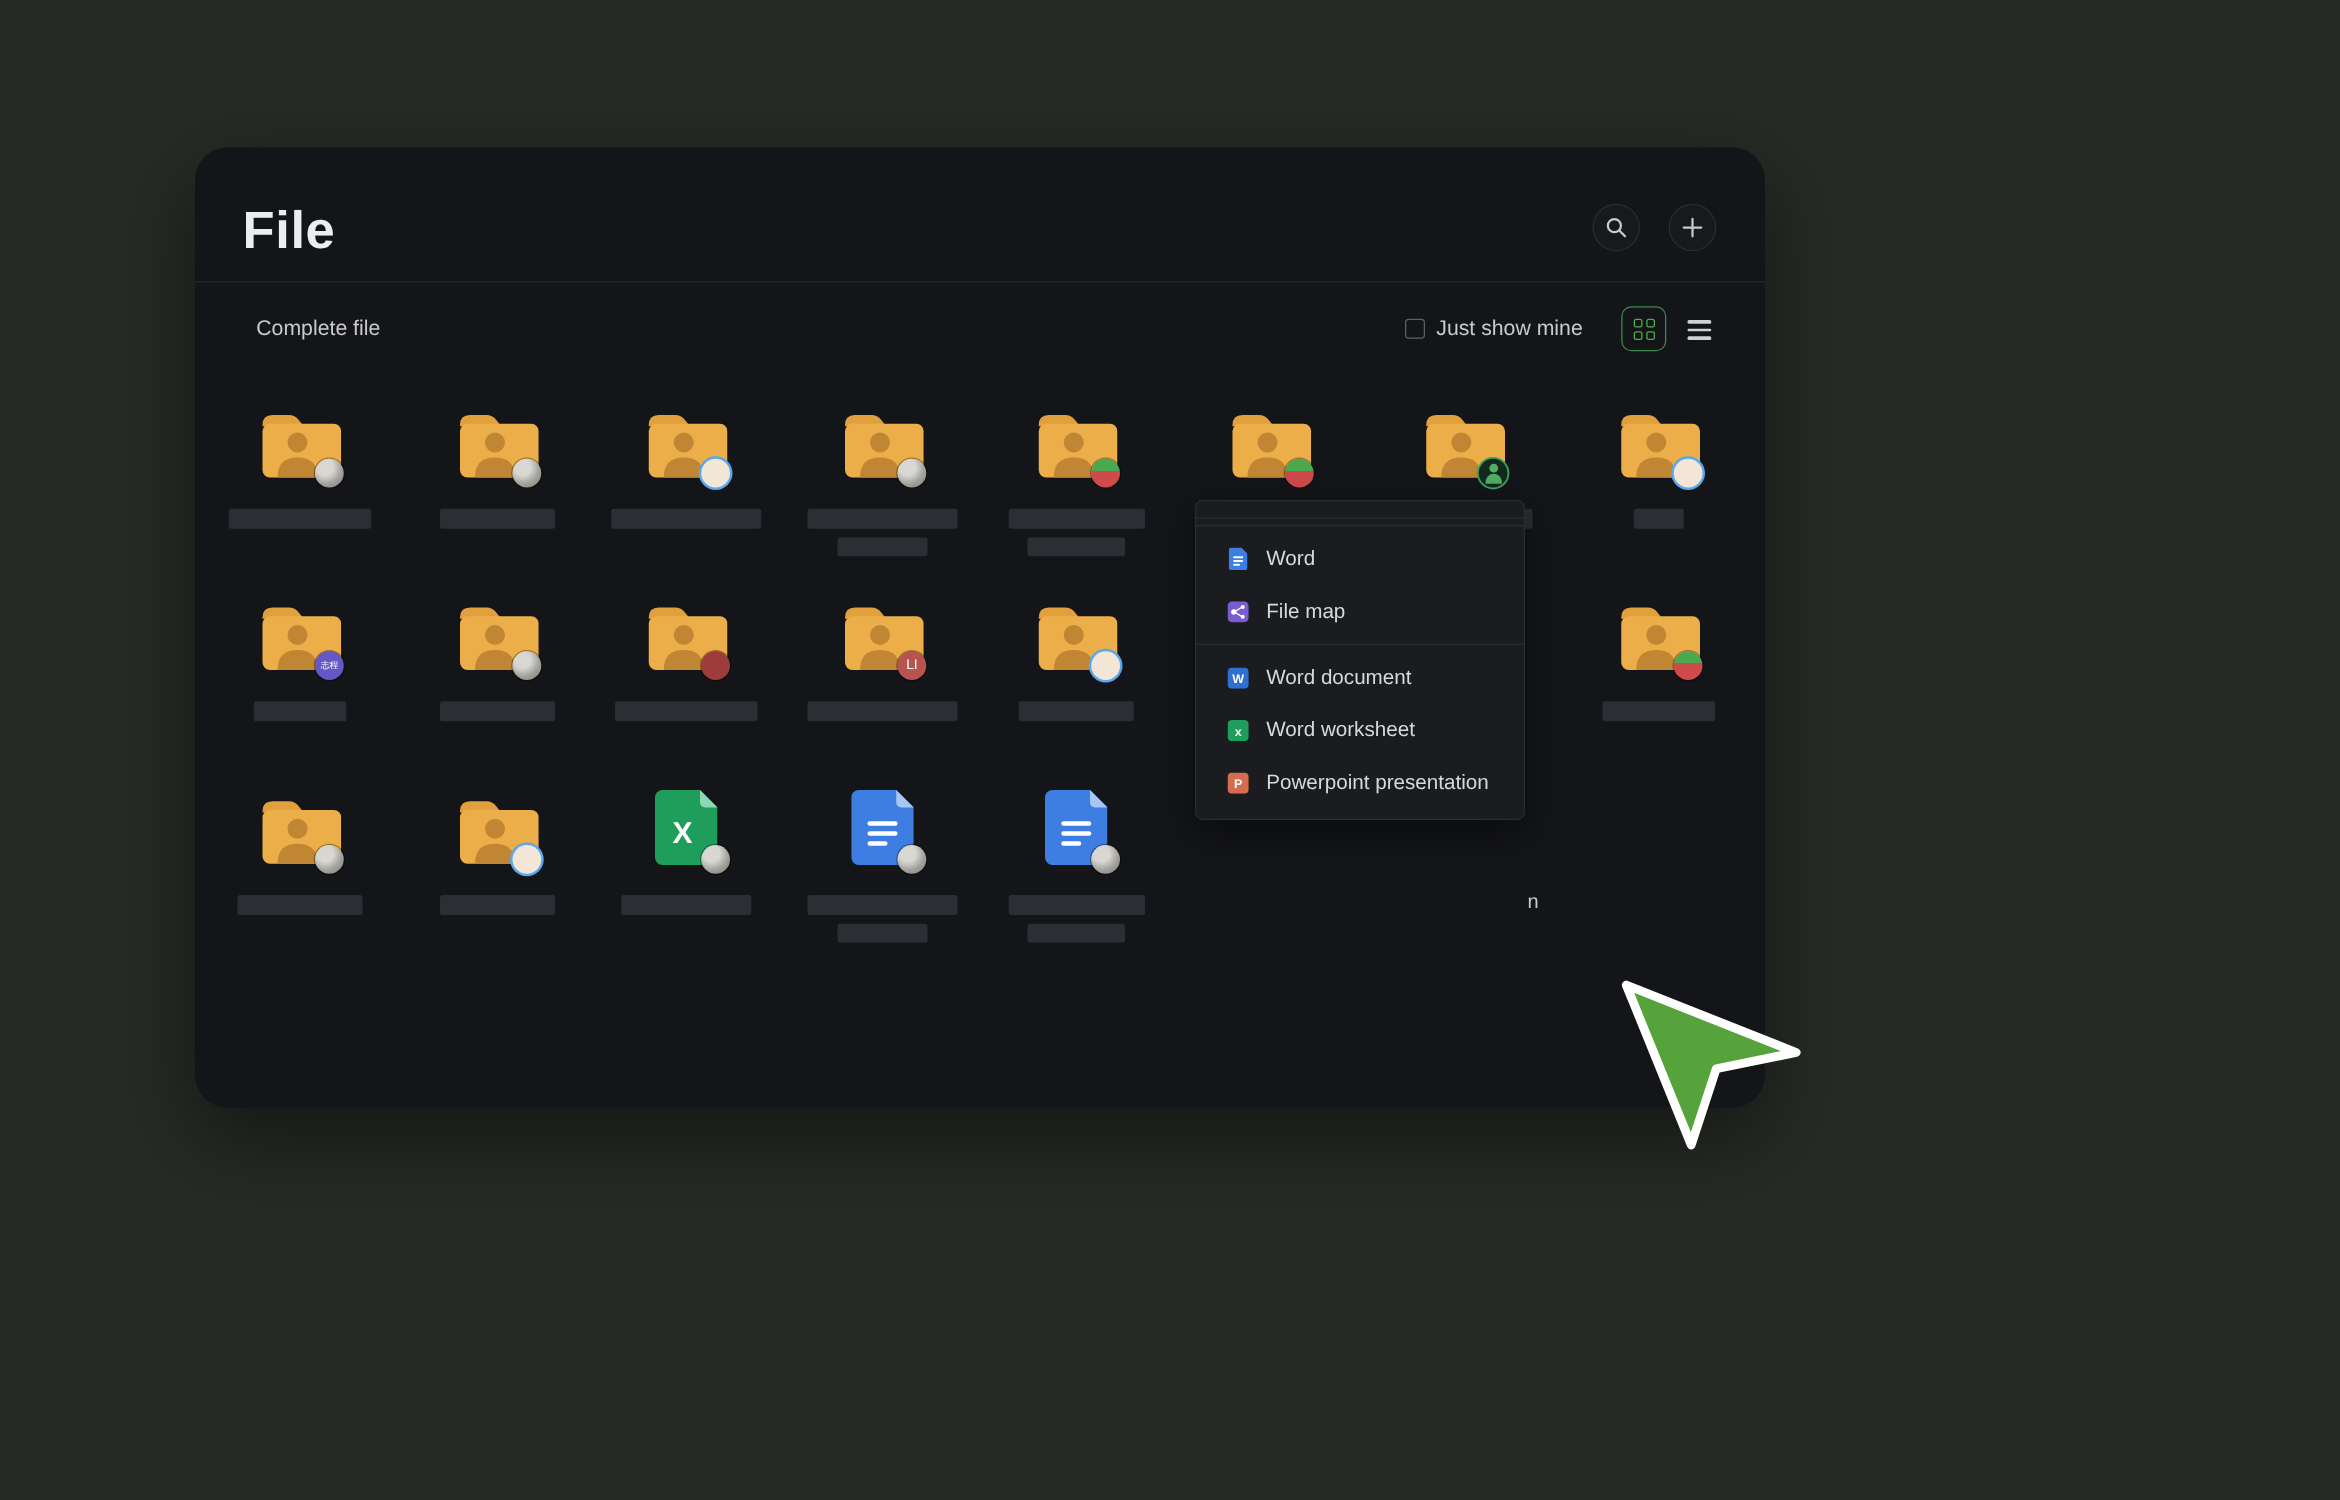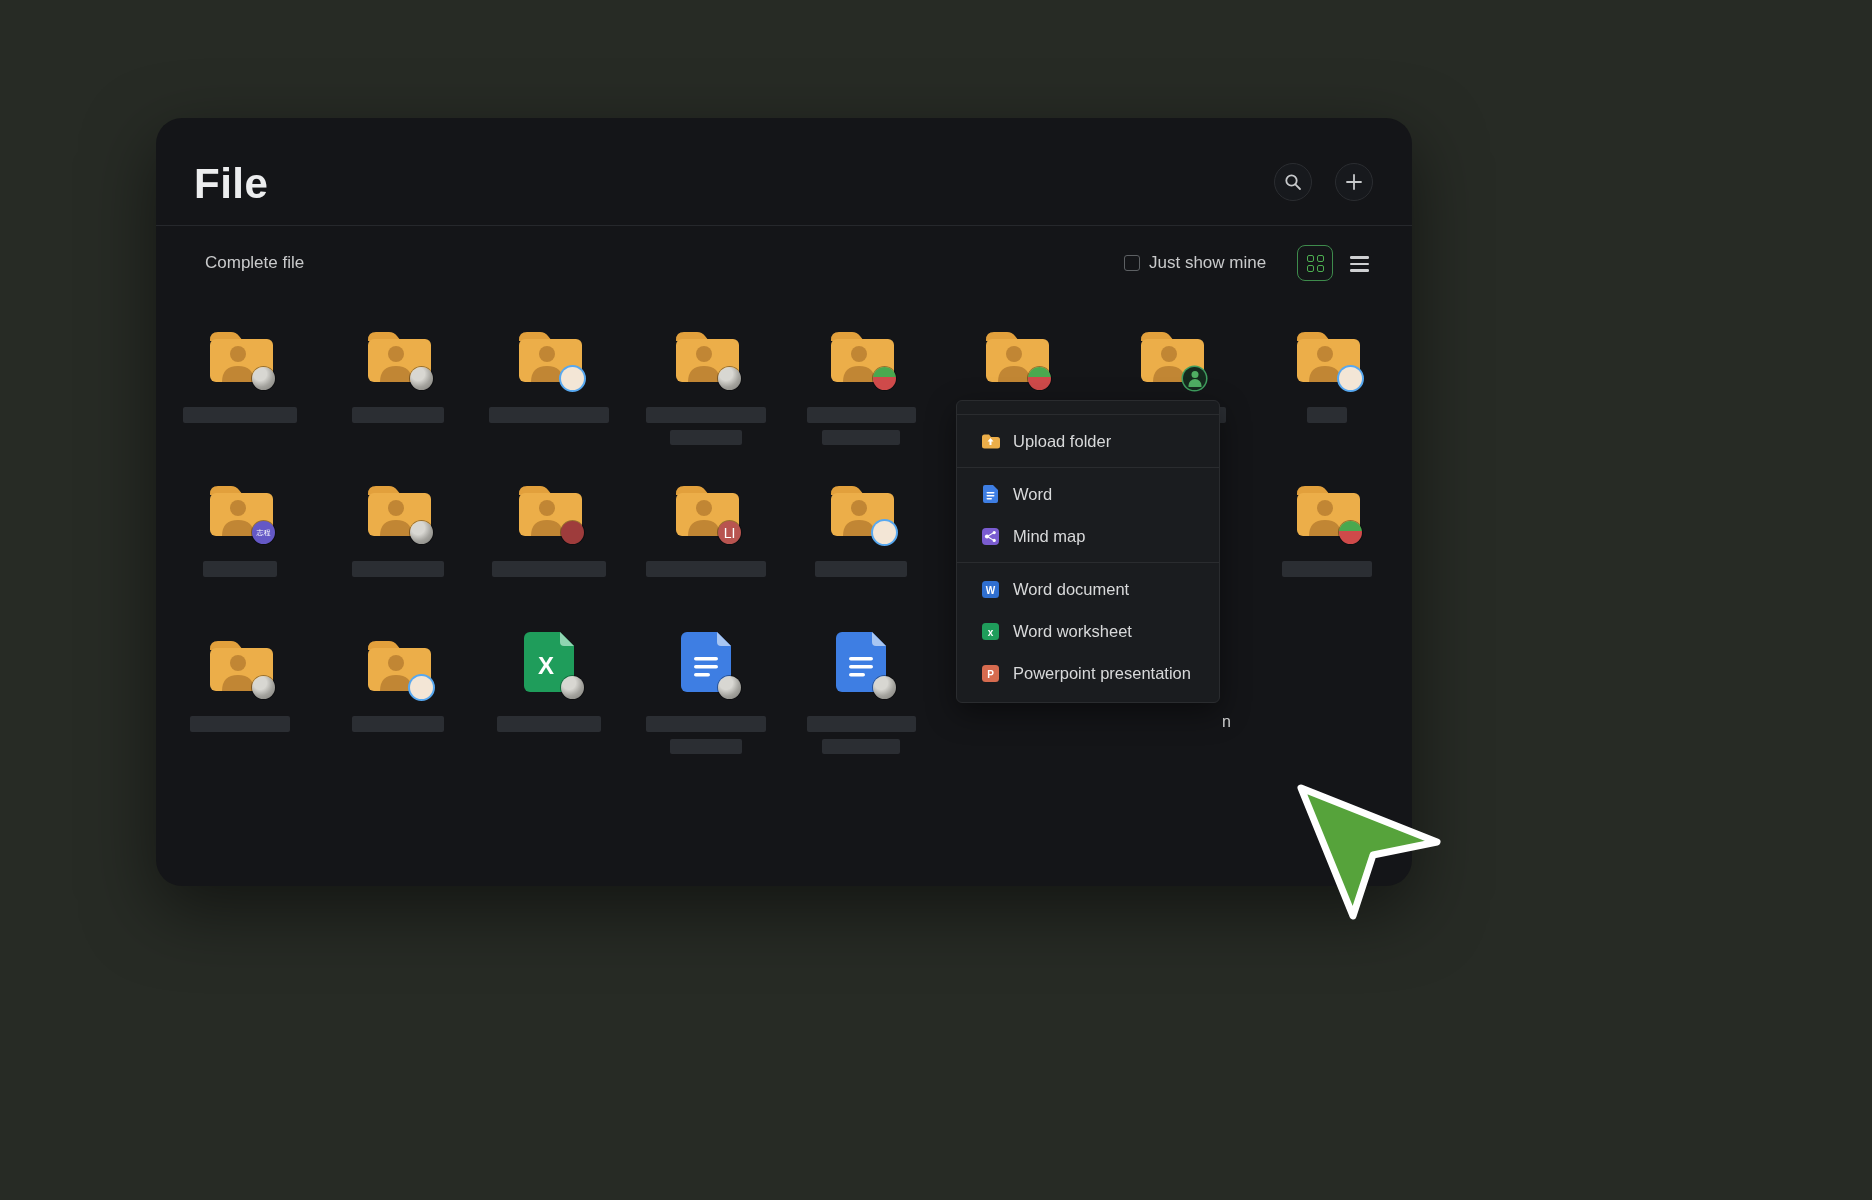--- a/index.html
+++ b/index.html
@@ -46,21 +46,21 @@
   .avatar{
     position:absolute;left:50%;margin-left:12px;bottom:-7px;width:23px;height:23px;border-radius:50%;
     display:flex;align-items:center;justify-content:center;font-size:7px;color:#fff;
     box-shadow:0 0 0 1px rgba(0,0,0,.35);overflow:hidden;line-height:1;text-align:center;
   }
   .av-cat{background:radial-gradient(circle at 35% 30%, #d8d7d2 0 30%, #a3a29d 60%, #7d7c77);}
   .av-blue{background:#f3e6d6;box-shadow:0 0 0 2px #57a8f0;}
   .av-char{background:linear-gradient(180deg,#4aa84f 0 42%,#cf4a4a 42%);}
   .av-purple{background:#6458c6;}
   .av-darkred{background:#9e3c3c;}
-  .av-li{background:#b85450;font-size:14px;}
+  .av-li{background:#b85450;font-size:11px;}
   .av-green{background:#152a1e;box-shadow:0 0 0 1.5px #3f9f5f;}
   .av-green::before{content:"";position:absolute;left:50%;top:4px;transform:translateX(-50%);width:7px;height:7px;border-radius:50%;background:#4fae63;}
   .av-green::after{content:"";position:absolute;left:50%;bottom:3px;transform:translateX(-50%);width:13px;height:8px;border-radius:7px 7px 0 0;background:#4fae63;}
 
   .menu{
     position:absolute;left:800px;top:282px;width:264px;box-sizing:border-box;
     background:#1a1c1f;border:1px solid #2a2c2f;border-radius:6px;
     padding:8px 0;z-index:10;box-shadow:0 10px 30px rgba(0,0,0,.45);
   }
   .menu-item{height:42px;display:flex;align-items:center;gap:13px;padding:0 24px;cursor:pointer;}
@@ -349,29 +349,20 @@
         </div>
         <div class="bar" style="width: 109px;"></div>
         <div class="bar bar2" style="width: 78px;"></div>
       </div>
     </div>
 
   <span class="fragment">n</span>
 
   <div id="menu" class="menu">
       <div class="menu-divider"></div>
-      <div class="menu-item">
-        <span class="mi-icon">
-          <svg width="19" height="16" viewBox="0 0 19 16">
-            <path d="M1 4 q0-2.5 2.5-2.5 h4.5 l2 2.5 h6.5 q2.5 0 2.5 2.5 v6.5 q0 2.5 -2.5 2.5 h-13 q-2.5 0 -2.5 -2.5 z" fill="#ecae49"></path>
-            <path d="M9.5 5 l3 3.4 h-2 v3.6 h-2 v-3.6 h-2 z" fill="#fff"></path>
-          </svg>
-        </span>
-        <span class="mi-label">Upload folder</span>
-      </div>
       <div class="menu-divider"></div>
       <div class="menu-item">
         <span class="mi-icon">
           <svg width="15" height="18" viewBox="0 0 15 18">
             <path d="M2 0 h8 l5 5 v11 q0 2 -2 2 h-11 q-2 0 -2 -2 v-14 q0-2 2-2 z" fill="#3e7ee3"></path>
             <rect x="3.5" y="7" width="8" height="1.6" rx="0.8" fill="#fff"></rect>
             <rect x="3.5" y="10" width="8" height="1.6" rx="0.8" fill="#fff"></rect>
             <rect x="3.5" y="13" width="5.5" height="1.6" rx="0.8" fill="#fff"></rect>
           </svg>
         </span>
@@ -380,21 +371,21 @@
       <div class="menu-item">
         <span class="mi-icon">
           <svg width="17" height="17" viewBox="0 0 17 17">
             <rect width="17" height="17" rx="4" fill="#7a5cd0"></rect>
             <circle cx="5" cy="8.5" r="2.1" fill="#fff"></circle>
             <circle cx="12.2" cy="4.6" r="1.6" fill="#fff"></circle>
             <circle cx="12.2" cy="12.4" r="1.6" fill="#fff"></circle>
             <path d="M6.6 7.8 L10.9 5.1 M6.6 9.2 L10.9 11.9" stroke="#fff" stroke-width="1.1"></path>
           </svg>
         </span>
-        <span class="mi-label">Mind map</span>
+        <span class="mi-label">File map</span>
       </div>
       <div class="menu-divider"></div>
       <div class="menu-item">
         <span class="mi-icon">
           <svg width="17" height="17" viewBox="0 0 17 17">
             <rect width="17" height="17" rx="3.5" fill="#2f6fd0"></rect>
             <text x="8.5" y="12.6" text-anchor="middle" font-size="10" font-weight="bold" fill="#fff" font-family="Liberation Sans, sans-serif">W</text>
           </svg>
         </span>
         <span class="mi-label">Word document</span>

